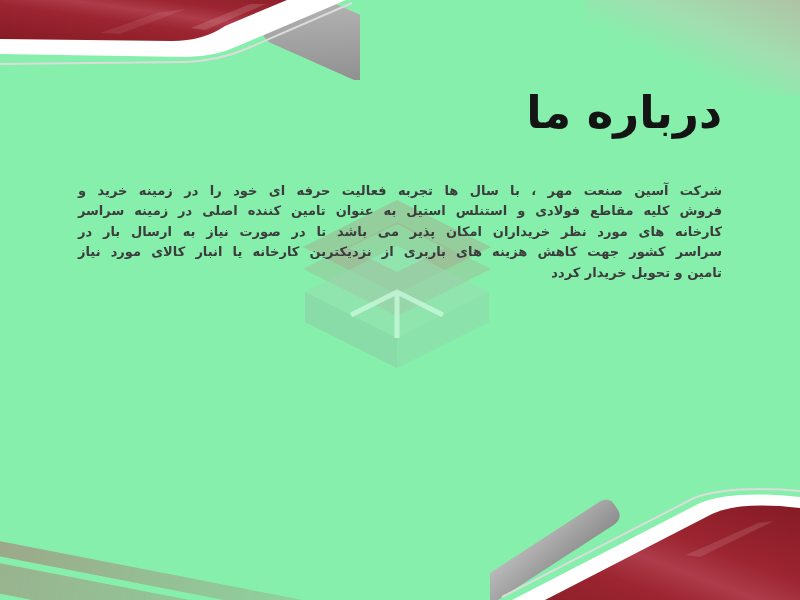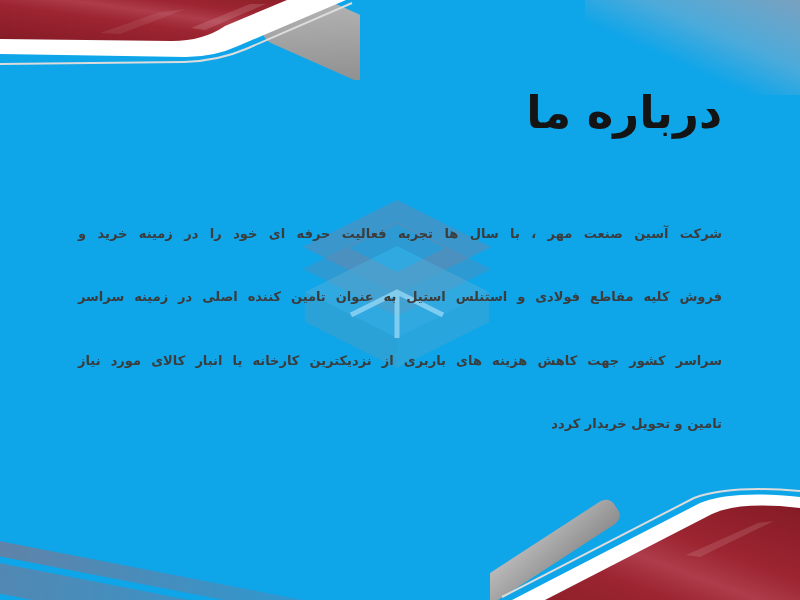--- a/index.html
+++ b/index.html
@@ -1,17 +1,17 @@
 <!DOCTYPE html>
 <html lang="fa"><head>
 <meta charset="utf-8">
 <style>
   html,body{margin:0;padding:0;background:#eee;}
   .stage{
-    position:relative;width:800px;height:600px;background:#0ea5e9;
+    position:relative;width:800px;height:600px;background:#86efac;
     overflow:hidden;margin:0 auto;outline:1px solid #d4d4d4;
     font-family:"DejaVu Sans","Liberation Sans",sans-serif;
   }
   
   .deco{position:absolute;pointer-events:none;}
   .deco-tl{top:0;left:0;width:360px;height:80px;}
   .deco-br{bottom:0;right:0;width:310px;height:115px;}
   .deco-tr{
     top:0;right:0;width:215px;height:95px;
     background:linear-gradient(to left bottom,
@@ -35,21 +35,21 @@
     position:absolute;top:56px;right:78px;z-index:3;
     direction:rtl;font-size:45px;font-weight:bold;color:#141414;letter-spacing:0;
   }
   .body-text{
     position:absolute;top:181px;right:78px;left:78px;z-index:3;
     direction:rtl;color:#3c3c3c;font-size:13px;font-weight:bold;
   }
   .t-line{
     height:20.4px;line-height:20.4px;
     text-align:justify;text-align-last:justify;
-    white-space:nowrap;overflow:visible;margin-top:43px;
+    white-space:nowrap;overflow:visible;
   }
   .t-line.t-last{text-align-last:right;}
 </style>
 </head>
 <body>
 
 <div class="stage">
 
   <svg class="deco deco-tl" viewBox="0 0 360 80" aria-hidden="true">
     <defs>
@@ -110,17 +110,18 @@
     <polygon points="18,94 110,140 110,170 18,124" fill="rgba(150,150,150,0.38)"></polygon>
     <polygon points="202,94 110,140 110,170 202,124" fill="rgba(168,168,168,0.33)"></polygon>
     <path d="M64,117 L110,94 156,117 M110,140 V96" stroke="rgba(255,255,255,0.8)" stroke-width="5" fill="none"></path>
   </svg>
 
   <h1 class="heading">درباره ما</h1>
 
   <div class="body-text">
     <div class="t-line">شرکت آسین صنعت مهر ، با سال ها تجربه فعالیت حرفه ای خود را در زمینه خرید و</div>
     <div class="t-line">فروش کلیه مقاطع فولادی و استنلس استیل به عنوان تامین کننده اصلی در زمینه سراسر</div>
+    <div class="t-line">کارخانه های مورد نظر خریداران امکان پذیر می باشد تا در صورت نیاز به ارسال بار در</div>
     <div class="t-line">سراسر کشور جهت کاهش هزینه های باربری از نزدیکترین کارخانه یا انبار کالای مورد نیاز</div>
     <div class="t-line t-last">تامین و تحویل خریدار کردد</div>
   </div>
 
 </div>
 
 </body></html>

